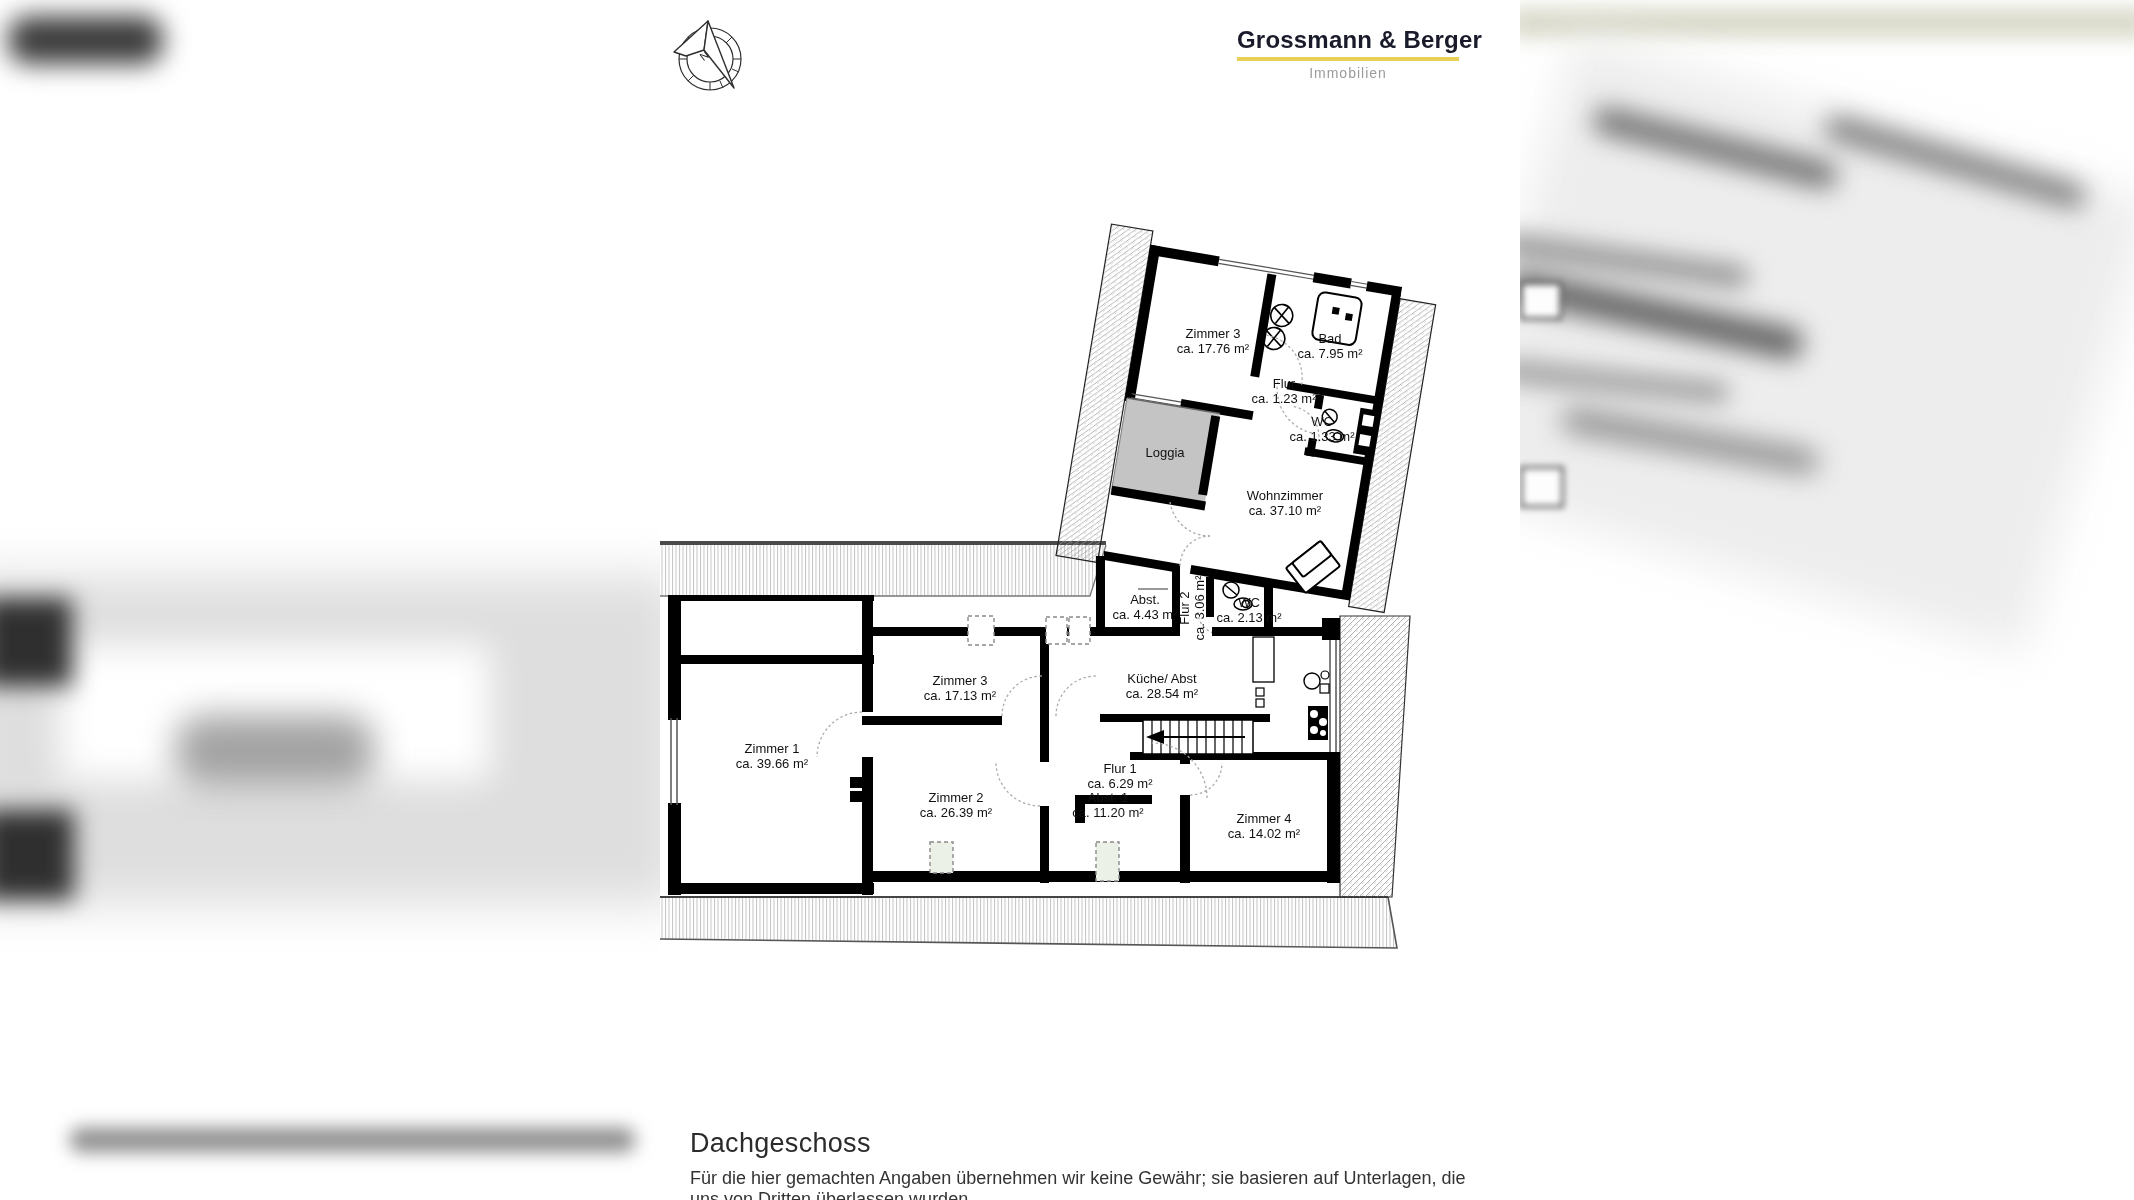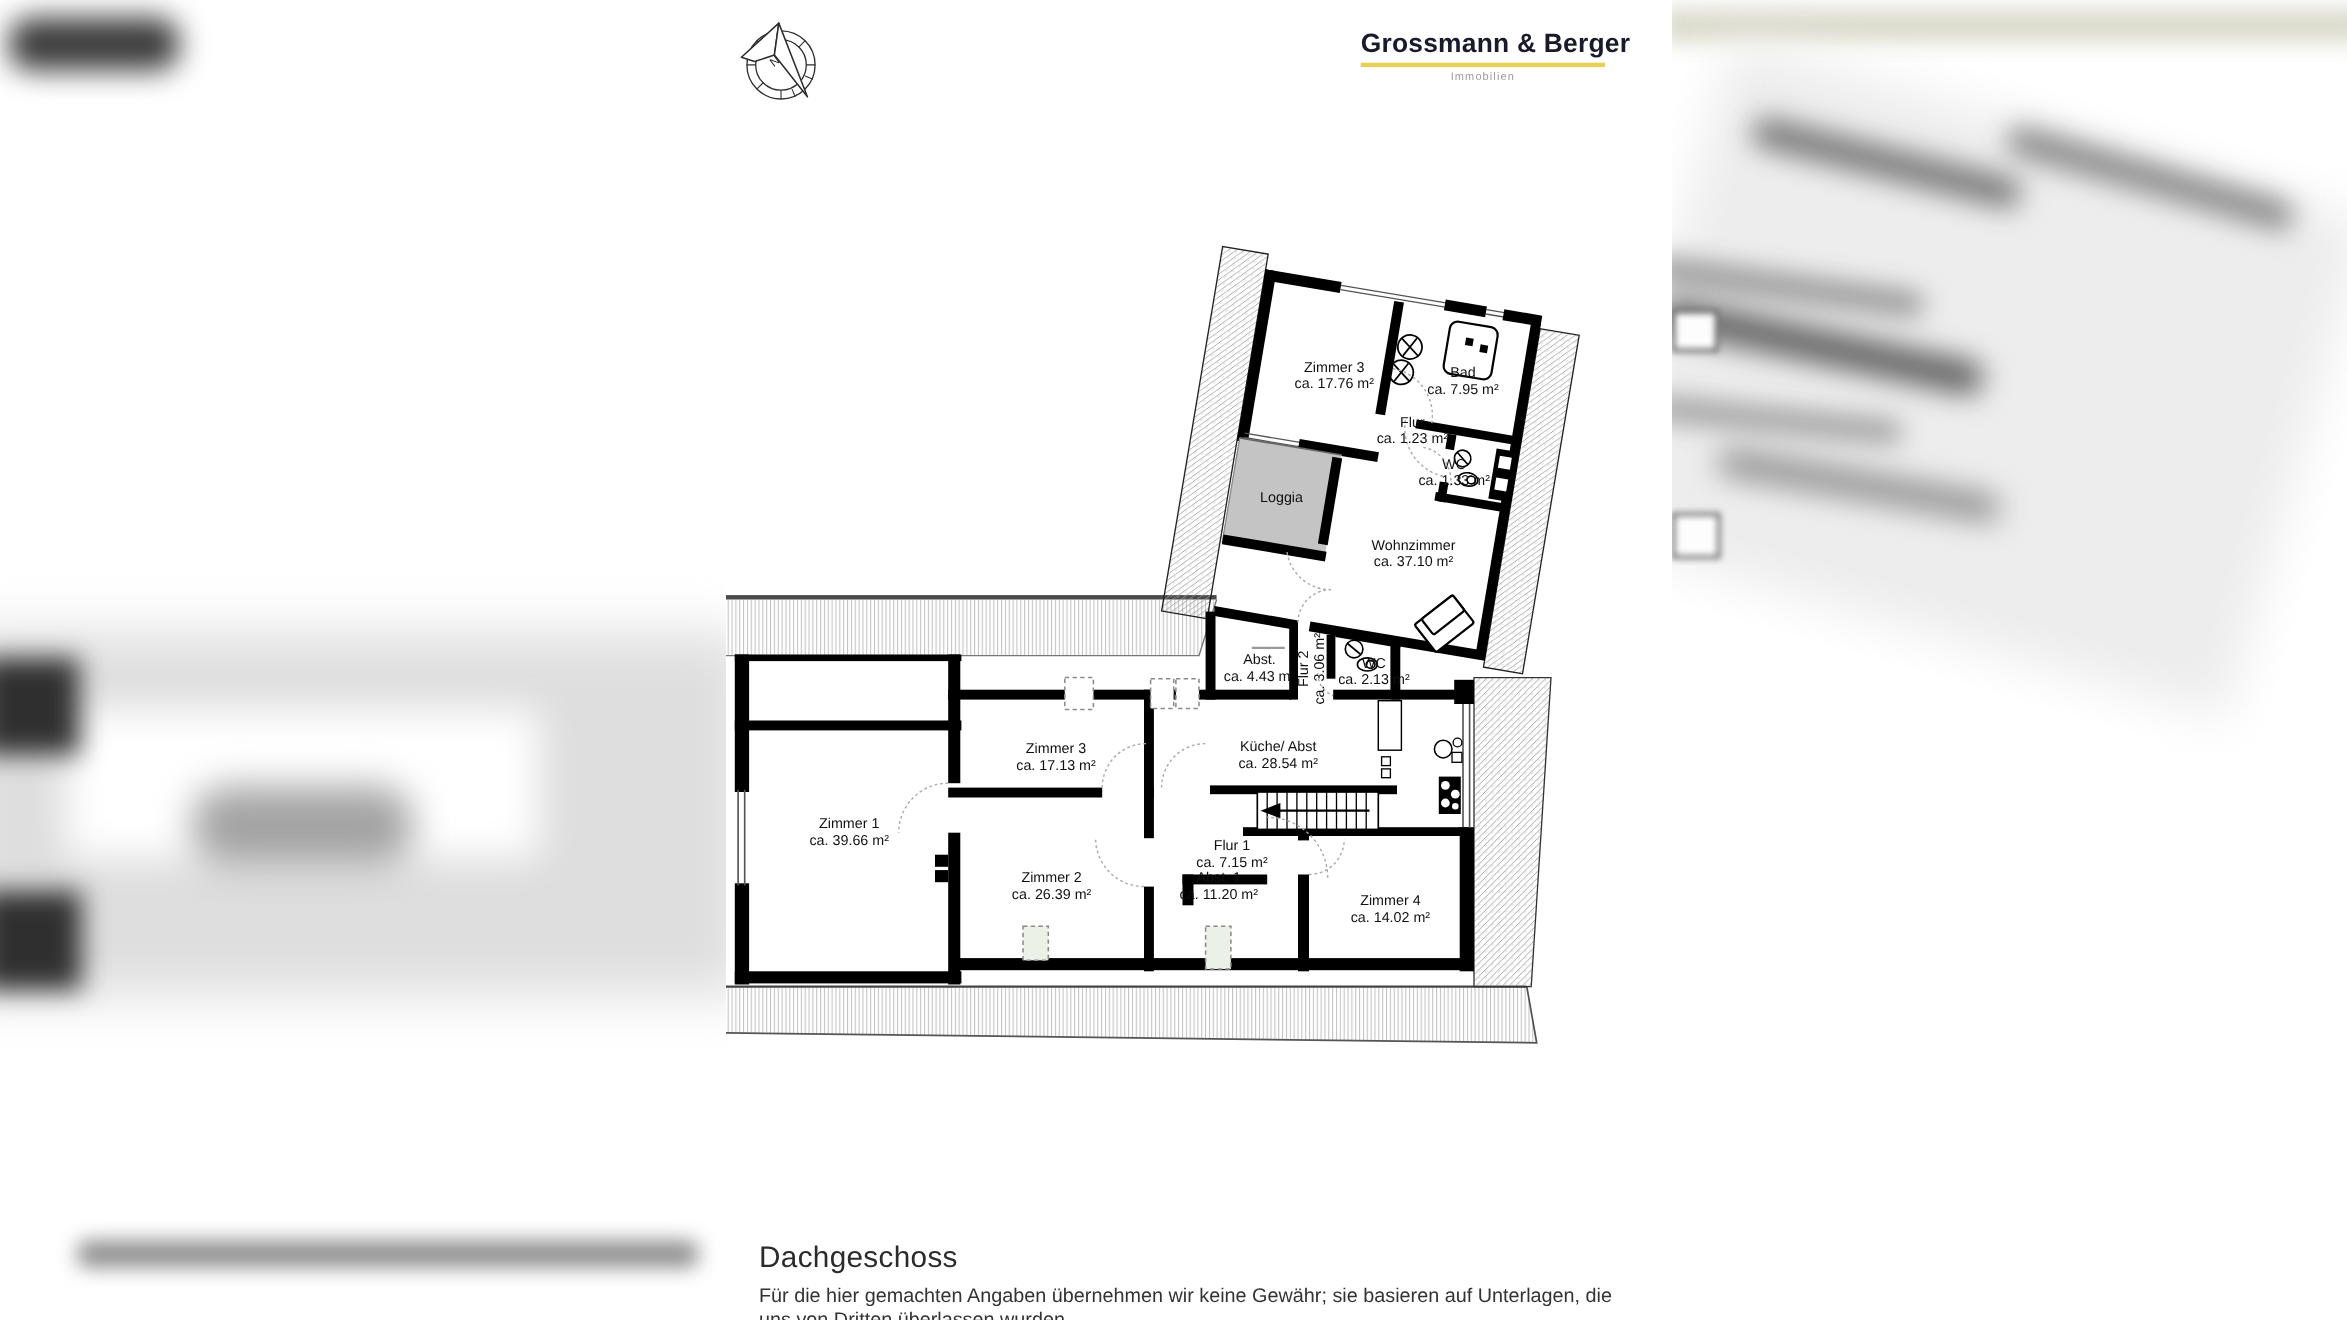--- a/index.html
+++ b/index.html
@@ -25,21 +25,21 @@
   .br-s3{left:-20px;top:250px;width:250px;height:22px;background:#8f8f8f;filter:blur(12px);transform:rotate(8deg);border-radius:12px;}
   .br-s4{left:-15px;top:300px;width:300px;height:30px;background:#5d5d5d;filter:blur(13px);transform:rotate(12deg);border-radius:12px;}
   .br-s5{left:-20px;top:372px;width:230px;height:20px;background:#969696;filter:blur(12px);transform:rotate(6deg);border-radius:12px;}
   .br-s6{left:40px;top:430px;width:260px;height:22px;background:#828282;filter:blur(14px);transform:rotate(10deg);border-radius:12px;}
   .br-box1{left:0px;top:282px;width:36px;height:32px;background:#fdfdfd;border:3px solid #5a5a5a;filter:blur(3px);}
   .br-box2{left:0px;top:466px;width:38px;height:36px;background:#fdfdfd;border:3px solid #5a5a5a;filter:blur(3px);}
   
   .logo{position:absolute;left:1237px;top:26px;width:222px;text-align:center;}
   .logo .l1{font-size:24px;font-weight:bold;color:#191b2b;letter-spacing:.2px;white-space:nowrap;}
   .logo .rule{height:4px;background:#e7d054;margin:3px 0 4px 0;}
-  .logo .l2{font-size:10px;color:#9b9b99;letter-spacing:1px;}
+  .logo .l2{font-size:14px;color:#9b9b99;letter-spacing:1px;}
   .compass{position:absolute;left:670px;top:16px;}
   
   .room-label{position:absolute;transform:translate(-50%,-50%);text-align:center;
       font-size:13px;line-height:15px;color:#111;white-space:nowrap;}
   .room-label.rot{transform:translate(-50%,-50%) rotate(-90deg);}
   
   .footer{position:absolute;left:690px;top:1128px;width:800px;color:#2b2b2b;}
   .footer .title{font-size:27px;font-weight:normal;letter-spacing:.3px;}
   .footer .disclaimer{font-size:18px;margin-top:9px;color:#333;}
   svg{display:block;}
@@ -354,21 +354,21 @@
       <div class="room-label" style="left: 772px; top: 756px;">
         <div>Zimmer 1</div>
         <div>ca. 39.66 m²</div>
       </div>
       <div class="room-label" style="left: 956px; top: 805px;">
         <div>Zimmer 2</div>
         <div>ca. 26.39 m²</div>
       </div>
       <div class="room-label" style="left: 1120px; top: 776px;">
         <div>Flur 1</div>
-        <div>ca. 7.15 m²</div>
+        <div>ca. 6.29 m²</div>
       </div>
       <div class="room-label" style="left: 1108px; top: 805px;">
         <div>Abst. 1</div>
         <div>ca. 11.20 m²</div>
       </div>
       <div class="room-label" style="left: 1264px; top: 826px;">
         <div>Zimmer 4</div>
         <div>ca. 14.02 m²</div>
       </div>
     </div>

